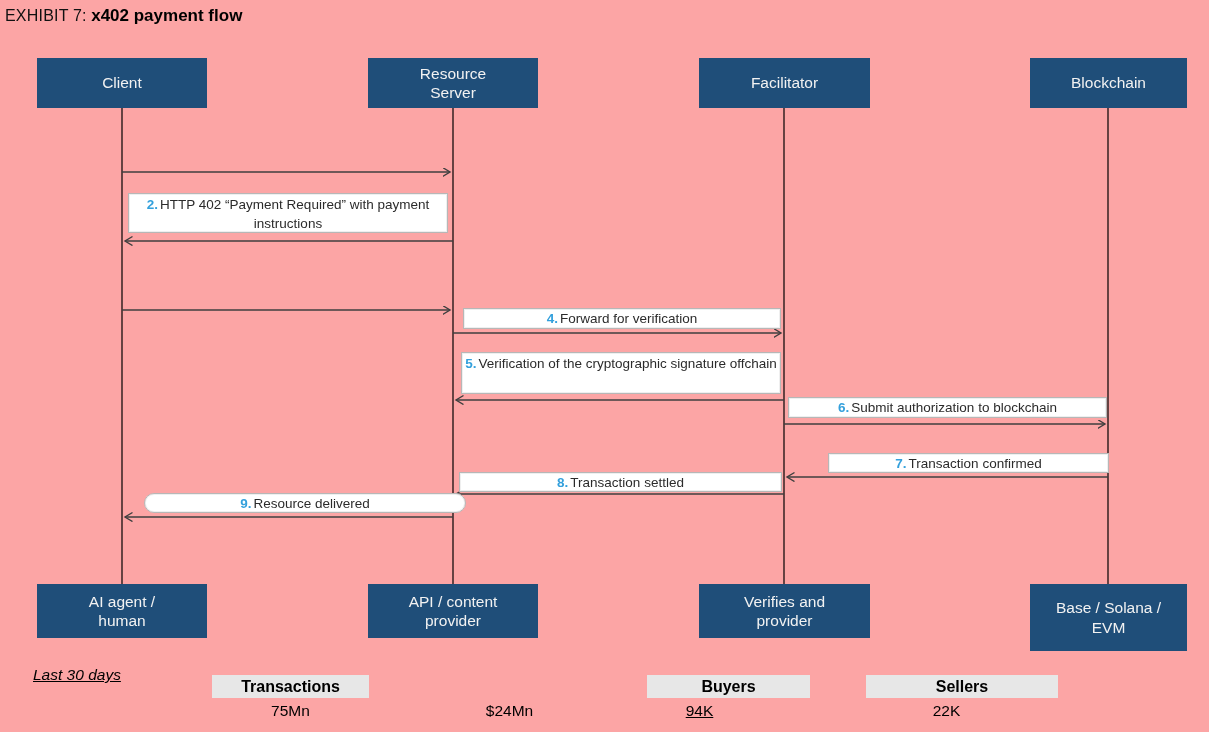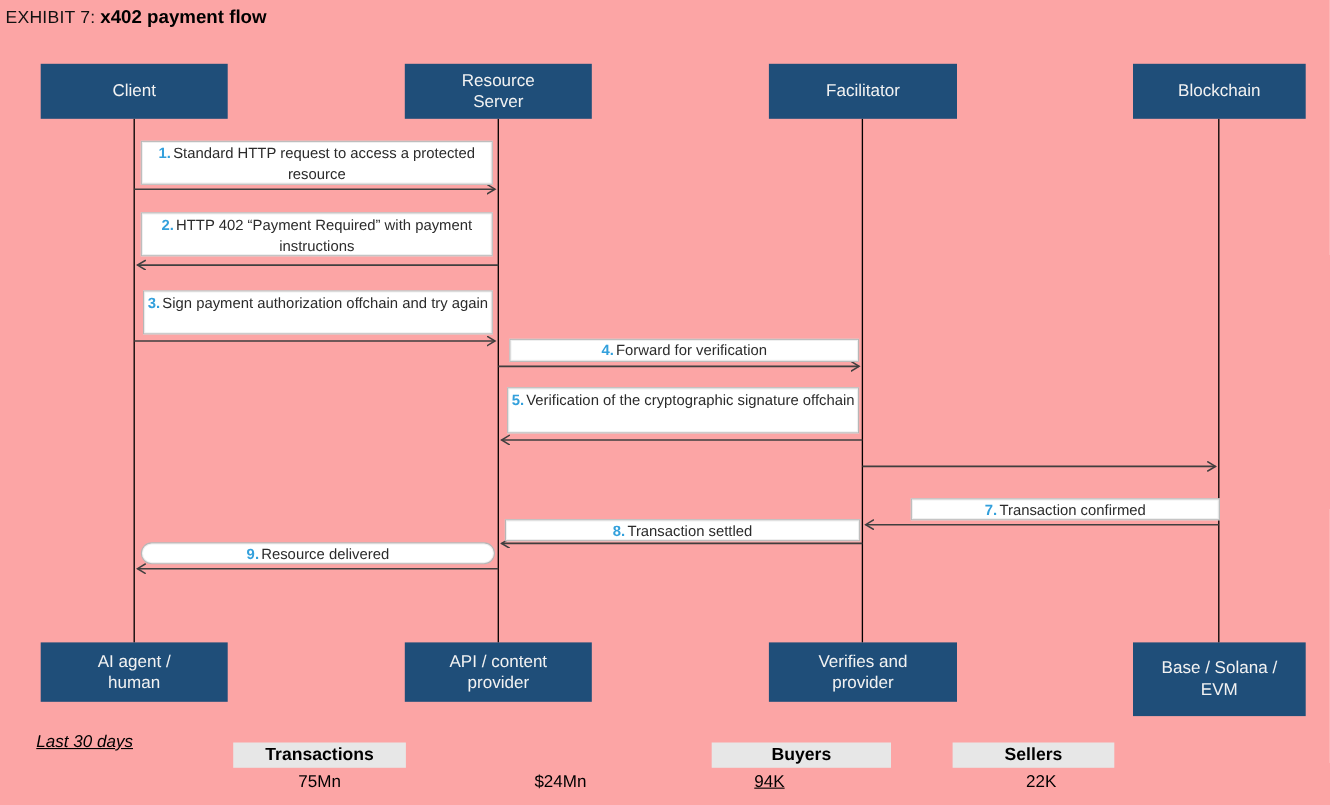--- a/index.html
+++ b/index.html
@@ -109,42 +109,39 @@
     <line x1="784" y1="494" x2="456" y2="494" stroke="#3F3F3F" stroke-width="1.5" marker-end="url(#ah)"></line>
     <line x1="453" y1="517" x2="125" y2="517" stroke="#3F3F3F" stroke-width="1.5" marker-end="url(#ah)"></line>
   </svg>
 
   <div class="actor" style="left:37px; top:58px; width:170px; height:50px;">Client</div>
   <div class="actor" style="left:368px; top:58px; width:170px; height:50px;">Resource
 Server</div>
   <div class="actor" style="left:699px; top:58px; width:171px; height:50px;">Facilitator</div>
   <div class="actor" style="left:1030px; top:58px; width:157px; height:50px;">Blockchain</div>
 
-  <div class="msg msg2" style="left:128px; top:128px; width:320px; height:40px;">
-    <span class="num">1.</span><span>Standard HTTP request to access a protected resource</span>
-  </div>
   <div class="msg msg2" style="left:128px; top:193px; width:320px; height:40px;">
     <span class="num">2.</span><span>HTTP 402 “Payment Required” with payment instructions</span>
-  </div>
-  <div class="msg msg2" style="left:130px; top:264px; width:318px; height:40px;">
-    <span class="num">3.</span><span>Sign payment authorization offchain and try again</span>
   </div>
   <div class="msg msg1" style="left:463px; top:308px; width:318px; height:21px;">
     <span class="num">4.</span><span>Forward for verification</span>
   </div>
   <div class="msg msg2" style="left:461px; top:352px; width:320px; height:42px;">
     <span class="num">5.</span><span>Verification of the cryptographic signature offchain</span>
   </div>
+  <div class="msg msg1" style="left:788px; top:397px; width:319px; height:21px;">
+    <span class="num">6.</span><span>Submit authorization to blockchain</span>
+  </div>
   <div class="msg msg1" style="left:828px; top:453px; width:281px; height:20px;">
     <span class="num">7.</span><span>Transaction confirmed</span>
   </div>
   <div class="msg msg1" style="left:459px; top:472px; width:323px; height:20px;">
     <span class="num">8.</span><span>Transaction settled</span>
   </div>
-  <div class="msg msg1" style="left:128px; top:493px; width:322px; height:20px;border-radius:10px;">
+  <div class="msg msg1" style="left:144px; top:493px; width:322px; height:20px;border-radius:10px;">
     <span class="num">9.</span><span>Resource delivered</span>
   </div>
 
   <div class="actor" style="left:368px; top:584px; width:170px; height:54px;">API / content
 provider</div>
   <div class="actor" style="left:37px; top:584px; width:170px; height:54px;">AI agent /
 human</div>
   <div class="actor" style="left:699px; top:584px; width:171px; height:54px;">Verifies and
 provider</div>
   <div class="actor" style="left:1030px; top:584px; width:157px; height:67px;">Base / Solana /
@@ -153,16 +150,16 @@
   <div class="stat-period" style="left:33px; top:666px;">Last 30 days</div>
 
   <div class="stat-header" style="left:212px; top:675px; width:157px;">Transactions</div>
   <div class="stat-value" style="left:212px; top:702px; width:157px;">75Mn</div>
 
   <div class="stat-value" style="left:430px; top:702px; width:159px;">$24Mn</div>
 
   <div class="stat-header" style="left:647px; top:675px; width:163px;">Buyers</div>
   <div class="stat-value" style="left:618px; top:702px; width:163px;text-decoration:underline;">94K</div>
 
-  <div class="stat-header" style="left:866px; top:675px; width:147px;">Sellers</div>
+  <div class="stat-header" style="left:866px; top:675px; width:192px;">Sellers</div>
   <div class="stat-value" style="left:866px; top:702px; width:161px;">22K</div>
 
 </div>
 
 </body></html>

